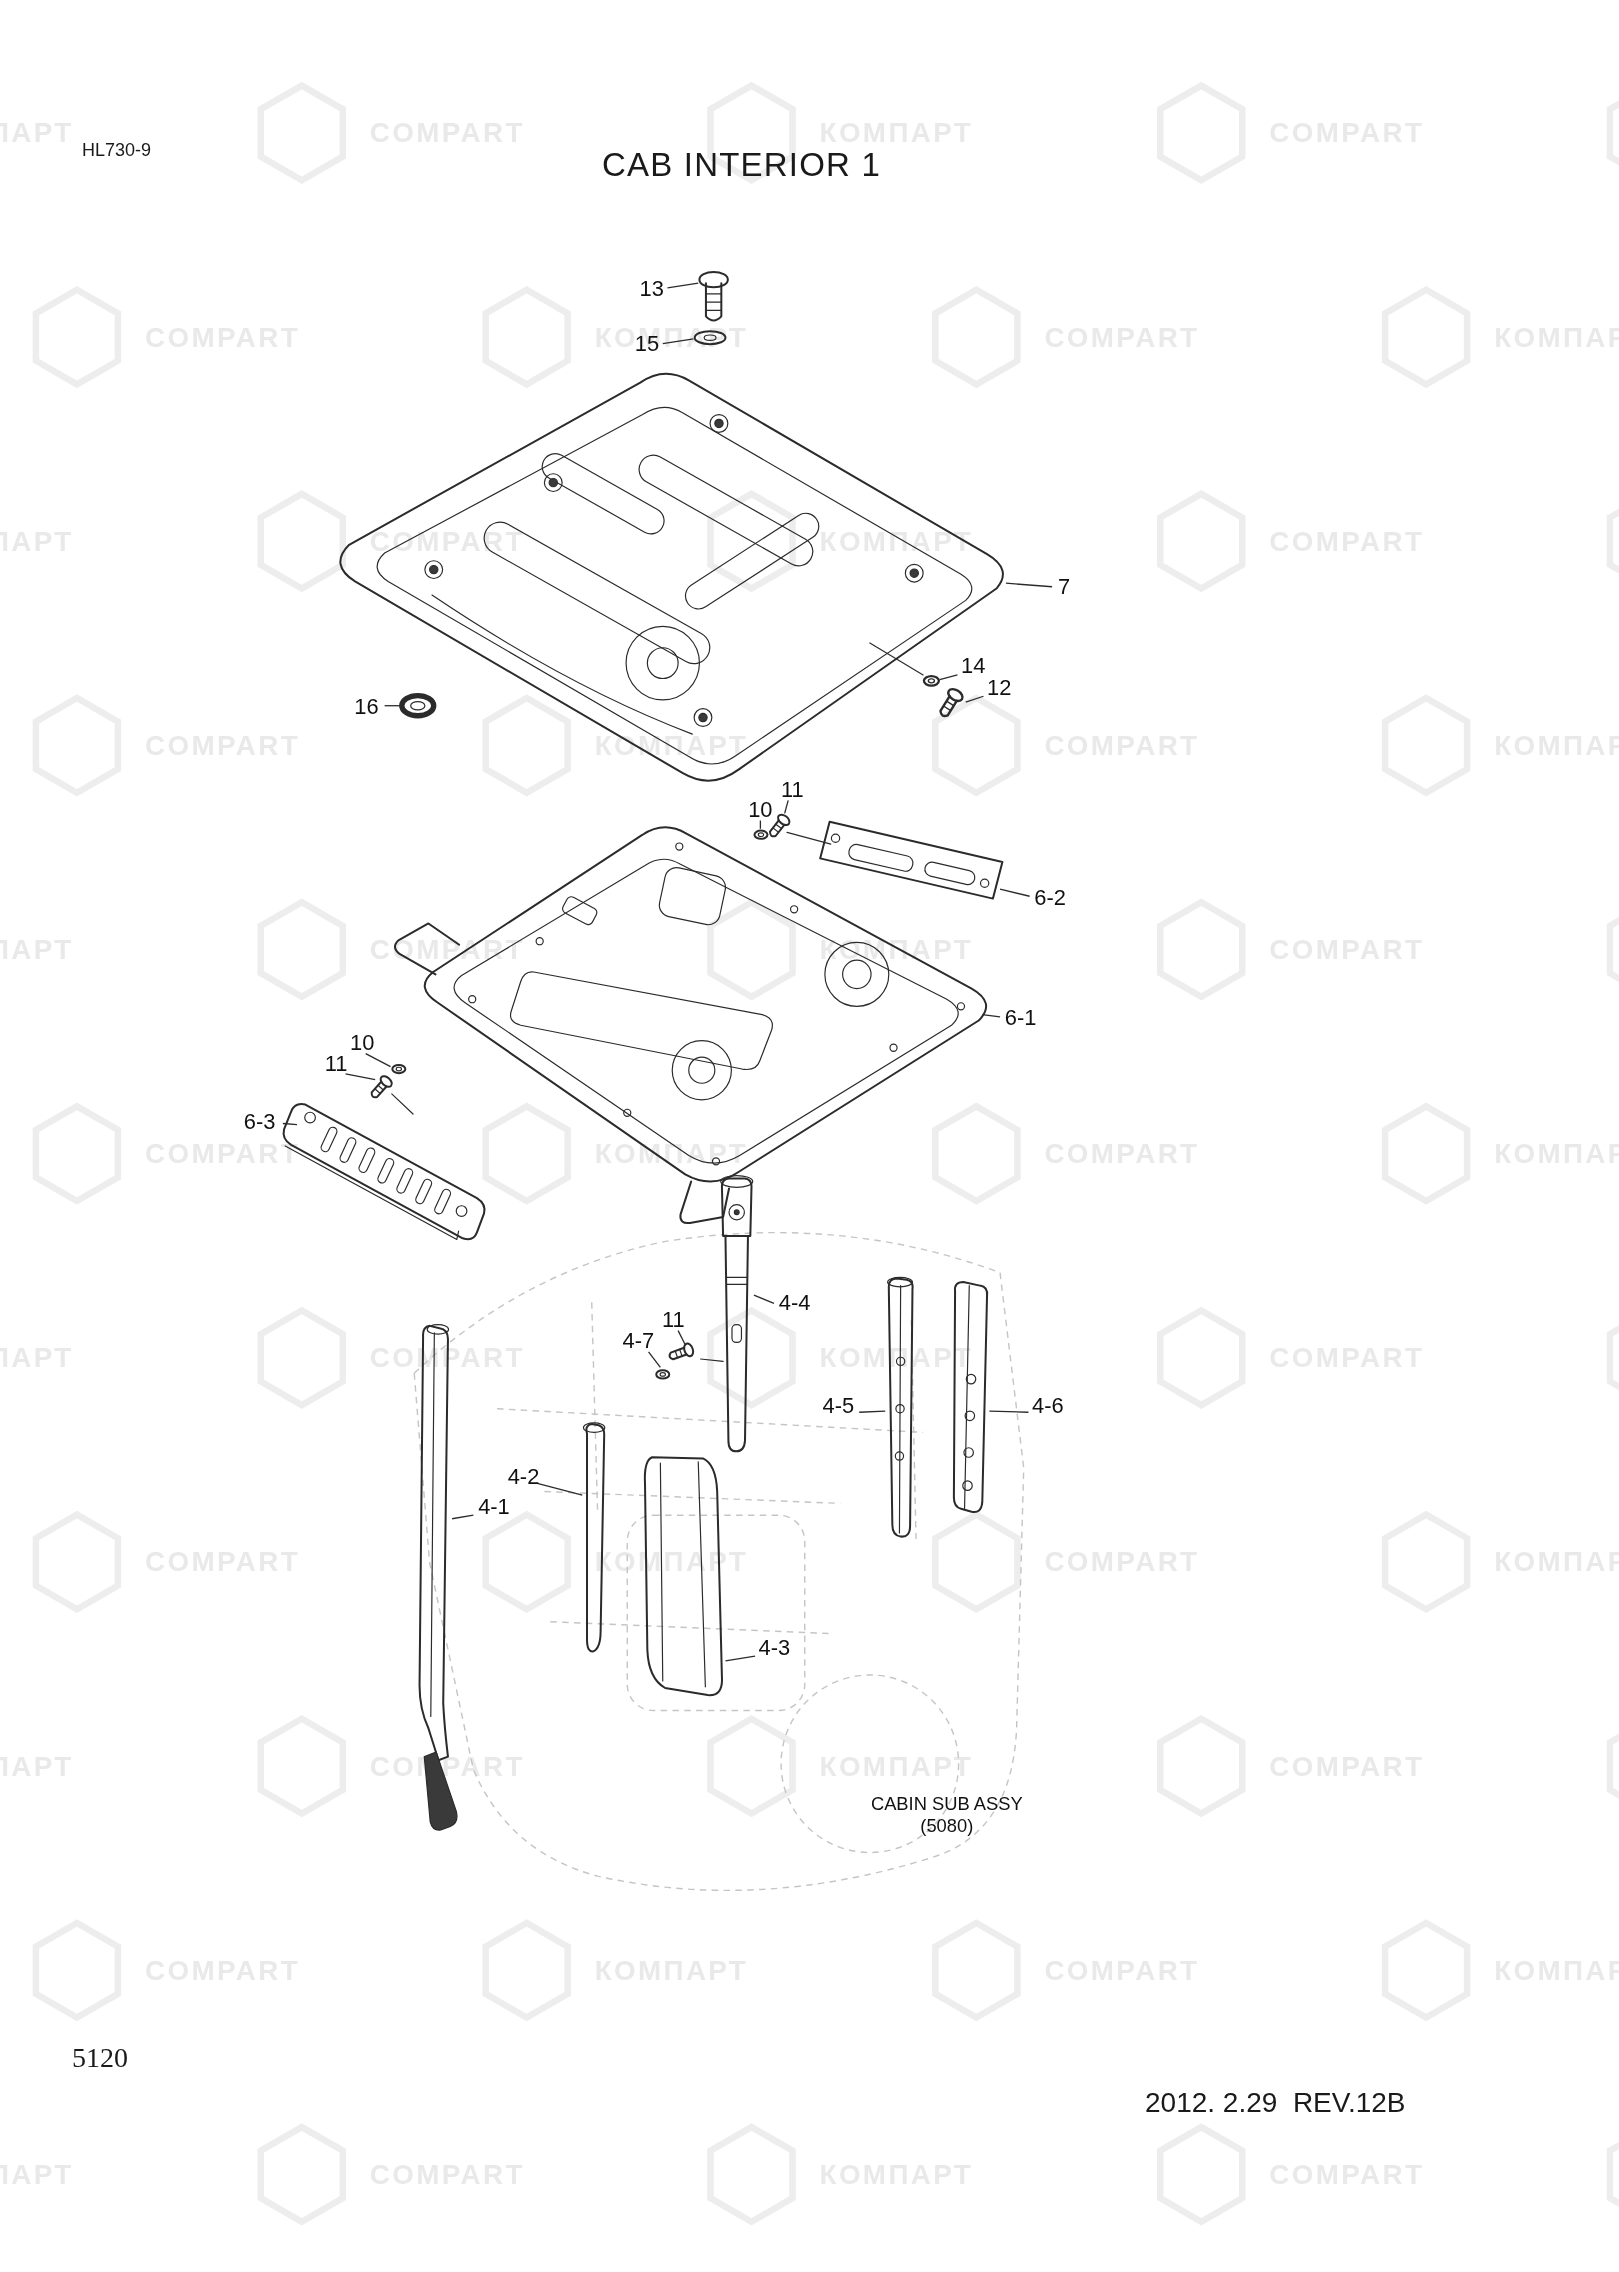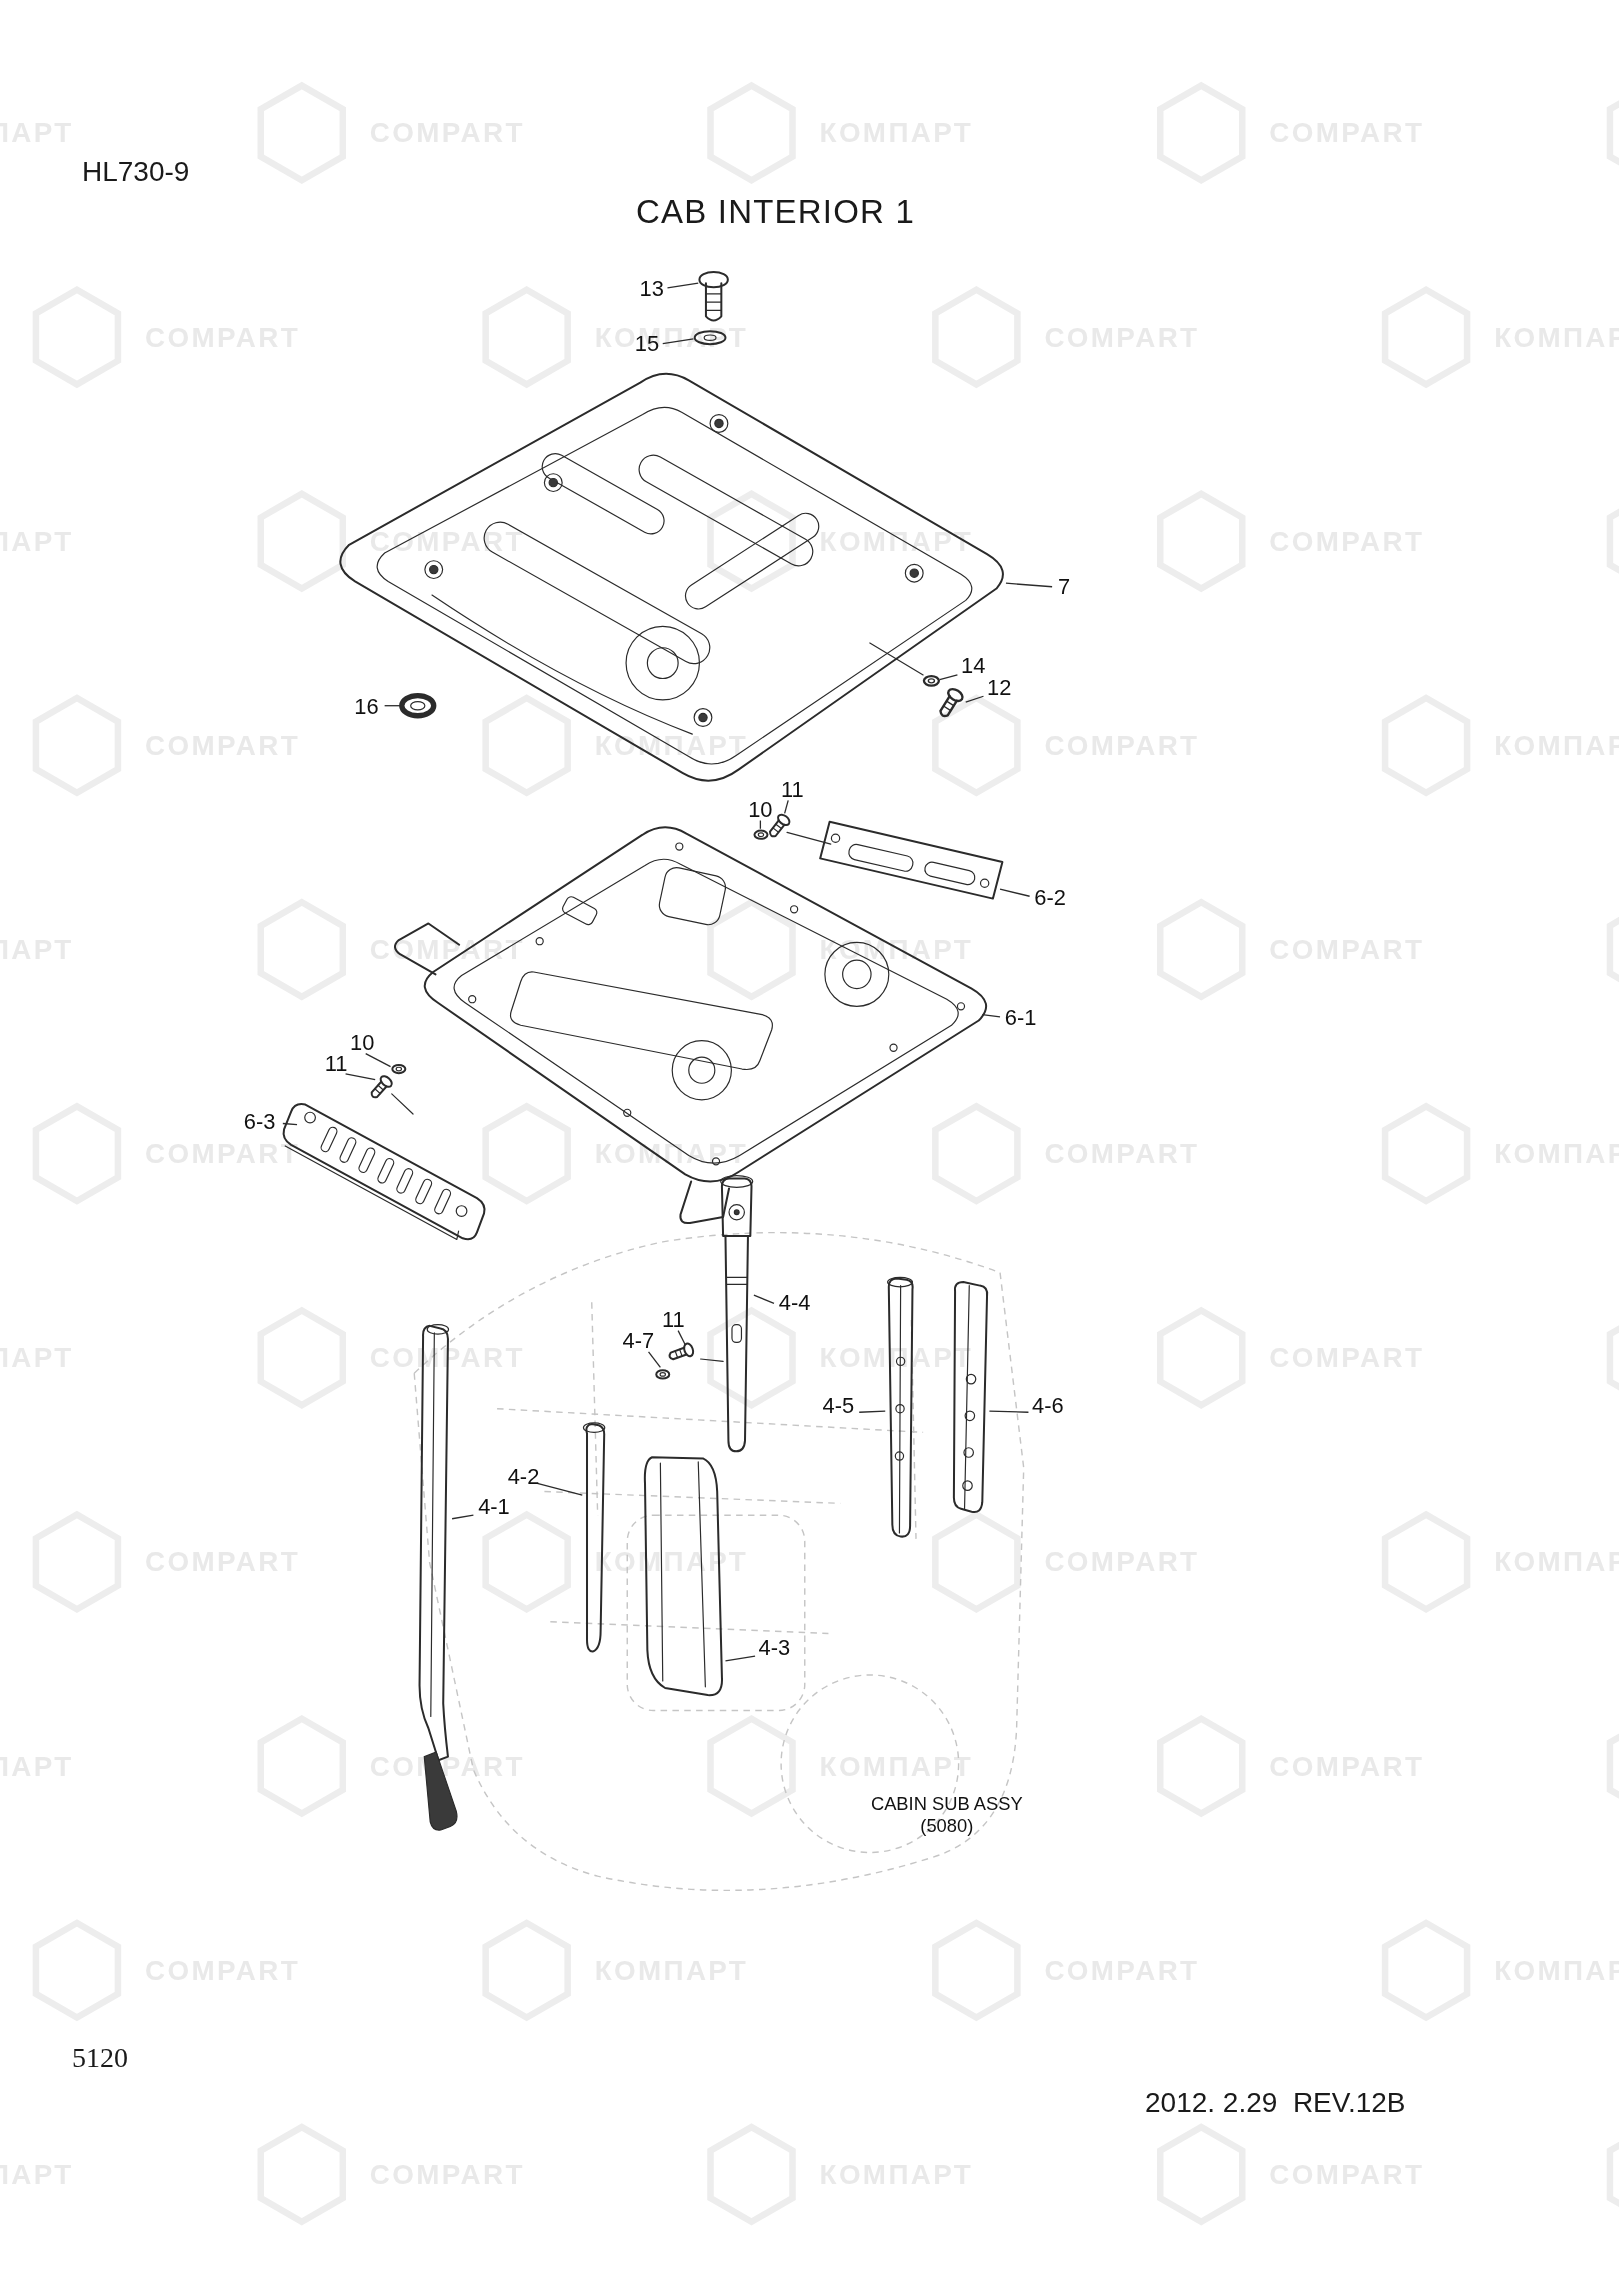--- a/index.html
+++ b/index.html
@@ -1,20 +1,20 @@
 <!DOCTYPE html>
 <html style="font-size:9.5px"><head>
 <meta charset="utf-8">
 <style>
   html,body{margin:0;padding:0;}
   body{width:1619px;height:2273px;background:#ffffff;font-family:"Liberation Sans",sans-serif;
        position:relative;overflow:hidden;color:#1a1a1a;}
   svg.layer{position:absolute;top:0;left:0;width:1619px;height:2273px;}
-  .hdr-model{position:absolute;left:82px;top:156px;font-size:28px;}
-  .hdr-title{position:absolute;left:636px;top:146px;font-size:33px;letter-spacing:1.2px;margin-top:47px;}
+  .hdr-model{position:absolute;left:82px;top:140px;font-size:18px;}
+  .hdr-title{position:absolute;left:602px;top:146px;font-size:33px;letter-spacing:1.2px;}
   .ftr-page{position:absolute;left:72px;top:2042px;font-size:28px;font-family:Liberation Serif, serif;}
   .ftr-rev{position:absolute;left:1145px;top:2039px;font-size:28px;white-space:pre;margin-top:48px;}
   .wm-hex{fill:none;stroke:#ededed;stroke-width:11px;}
   .wm-word{fill:#e9e9e9;font-size:47px;font-weight:bold;letter-spacing:4px;}
   .ol{fill:none;stroke:#2b2b2b;stroke-width:3.4;stroke-linejoin:round;stroke-linecap:round;}
   .dt{fill:none;stroke:#2b2b2b;stroke-width:2;stroke-linejoin:round;stroke-linecap:round;}
   .ld{stroke:#2b2b2b;stroke-width:2.2;}
   .callout{font-size:37px;fill:#111;}
   .small-label{font-size:31px;fill:#111;}
   .ghost-g *{fill:none;stroke:#c5c5c5;stroke-width:2.4;stroke-dasharray:11 9;}

